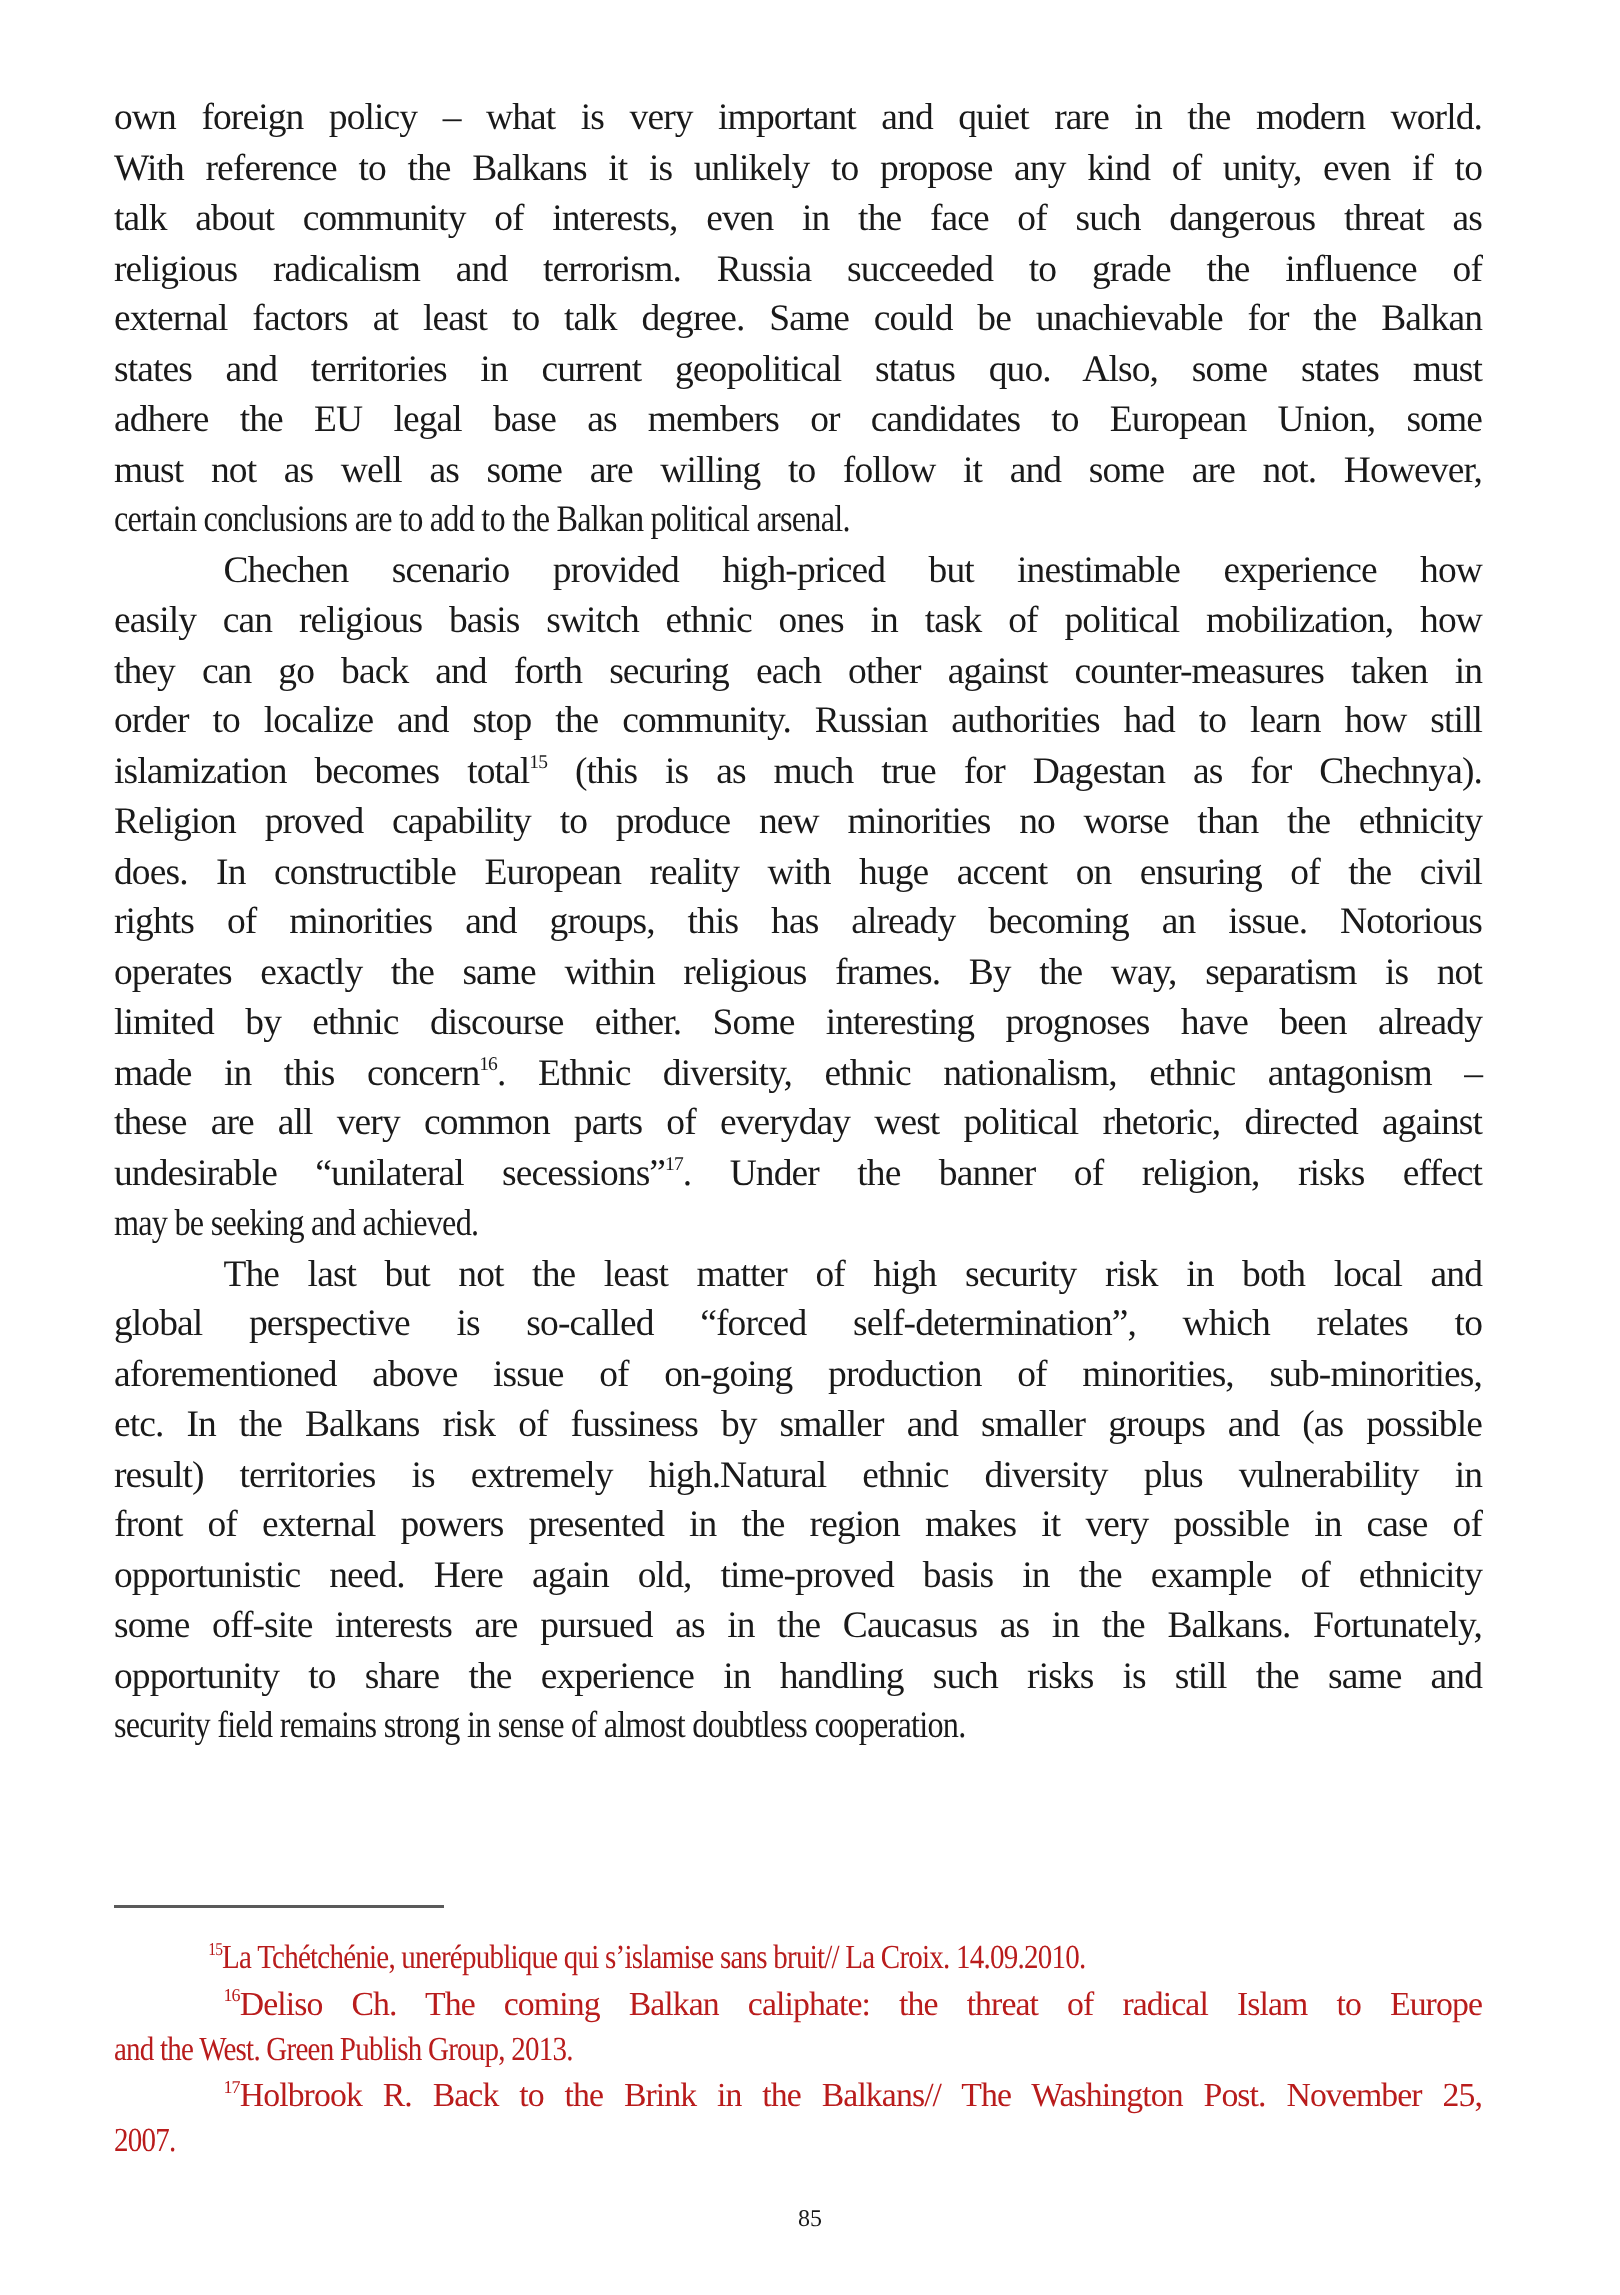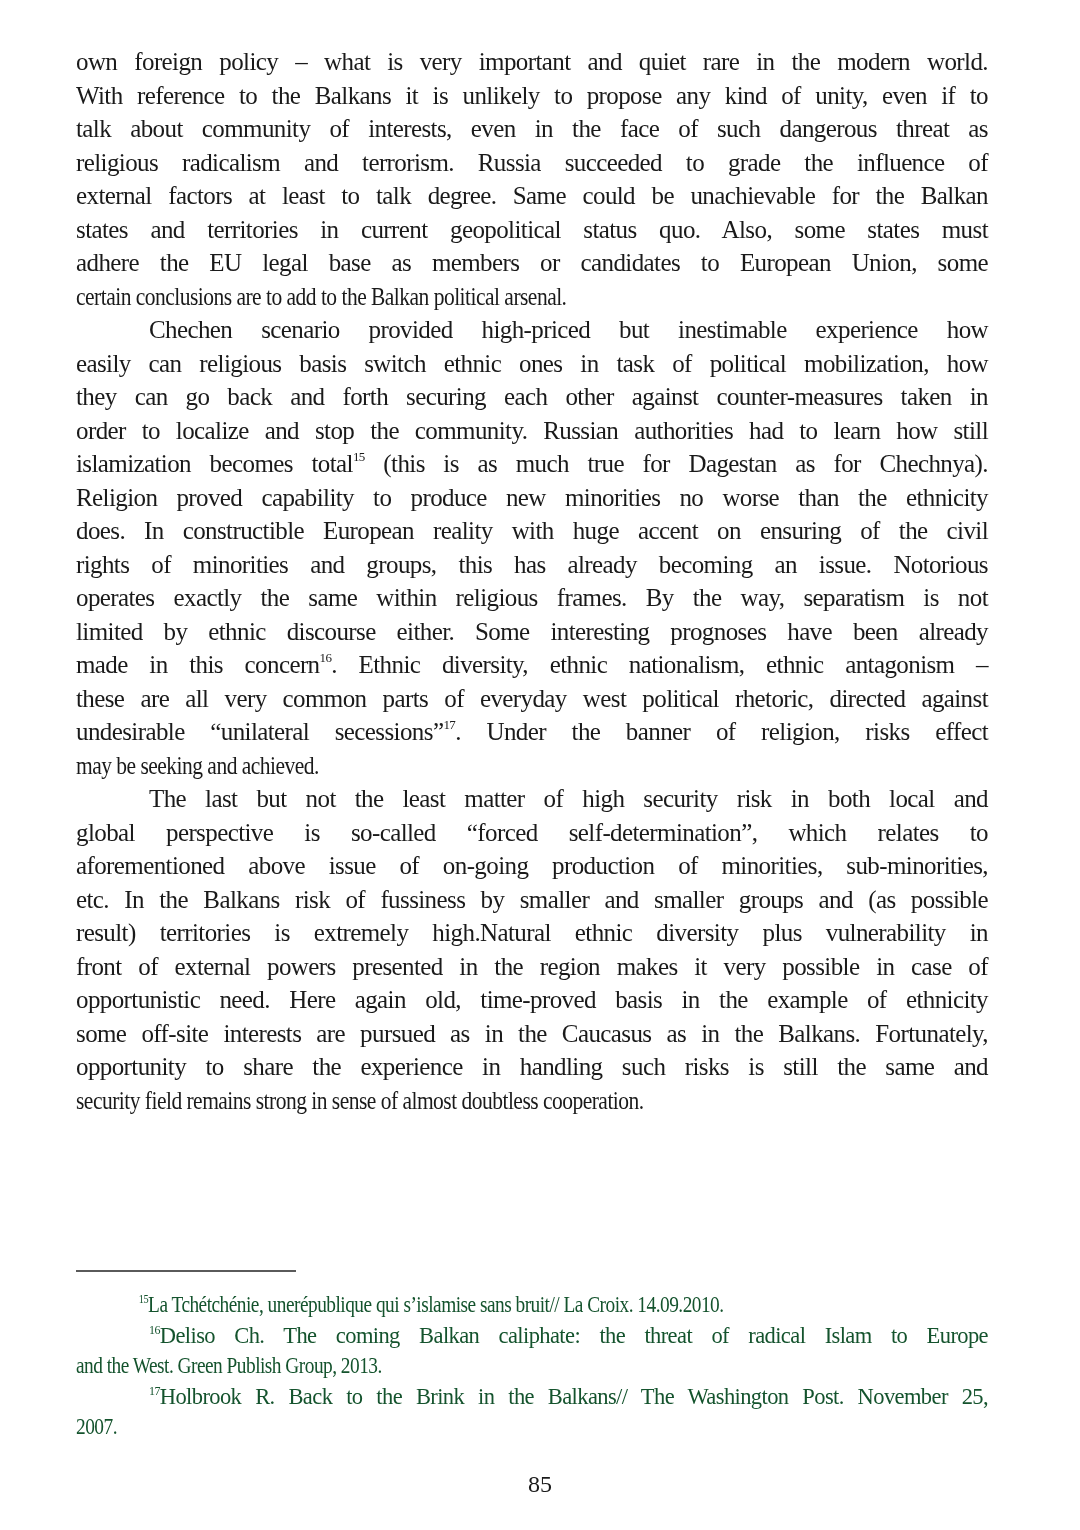--- a/index.html
+++ b/index.html
@@ -1,46 +1,47 @@
 <!DOCTYPE html>
 <html><head>
 <meta charset="utf-8">
 <style>
   html, body { margin:0; padding:0; background:#ffffff; }
   body { width:1080px; height:1530px; position:relative; overflow:hidden; }
-  .page { position:absolute; left:76px; top:45px; width:912px; color:#1a1a1a;
+  .page { position:absolute; left:76px; top:62px; width:912px; color:#1a1a1a;
           font-family:"Liberation Serif", serif; }
   .body-text { font-size:25px; line-height:33.5px; }
   .line { display:block; text-align:justify; text-align-last:justify; white-space:nowrap; height:33.5px; overflow:visible; letter-spacing:-0.6px; }
   .line.last { text-align-last:left; }
   .line.indent { padding-left:73px; }
   sup { font-size:13px; vertical-align:top; line-height:1; position:relative; top:3px; }
   .rule { position:absolute; left:76px; top:1270px; width:220px; height:2px; background:#5a5a5a; }
   .footnotes { position:absolute; left:76px; top:1290px; width:912px; font-family:"Liberation Serif", serif;
-               font-size:22.5px; line-height:30.5px; color:#14532d; letter-spacing:-0.6px; }
+               font-size:22.5px; line-height:30.5px; color:#b91c1c; letter-spacing:-0.6px; }
   .fn-line { display:block; text-align:justify; text-align-last:justify; white-space:nowrap; height:30.5px; }
   .fn-line.last { text-align-last:left; }
   .fn-line.indent { padding-left:73px; }
   .fn-line sup { font-size:12px; top:3px; }
   .page-number { position:absolute; left:0; width:1080px; top:1471px; text-align:center;
-                 font-family:"Liberation Serif", serif; font-size:24px; color:#1a1a1a; }
+                 font-family:"Liberation Serif", serif; font-size:16px; color:#1a1a1a; }
 </style>
 </head>
 <body>
 
 <div class="page">
   <div class="body-text" id="body-text">
       <div>
         <span class="line"><span>own foreign policy – what is very important and quiet rare in the modern world.</span></span>
         <span class="line"><span>With reference to the Balkans it is unlikely to propose any kind of unity, even if to</span></span>
         <span class="line"><span>talk about community of interests, even in the face of such dangerous threat as</span></span>
         <span class="line"><span>religious radicalism and terrorism. Russia succeeded to grade the influence of</span></span>
         <span class="line"><span>external factors at least to talk degree. Same could be unachievable for the Balkan</span></span>
         <span class="line"><span>states and territories in current geopolitical status quo. Also, some states must</span></span>
         <span class="line"><span>adhere the EU legal base as members or candidates to European Union, some</span></span>
+        <span class="line"><span>must not as well as some are willing to follow it and some are not. However,</span></span>
         <span class="line last" style="transform: scaleX(0.86); transform-origin: left center; width: 1060.47px;"><span>certain conclusions are to add to the Balkan political arsenal.</span></span>
       </div>
       <div>
         <span class="line indent"><span>Chechen scenario provided high-priced but inestimable experience how</span></span>
         <span class="line"><span>easily can religious basis switch ethnic ones in task of political mobilization, how</span></span>
         <span class="line"><span>they can go back and forth securing each other against counter-measures taken in</span></span>
         <span class="line"><span>order to localize and stop the community. Russian authorities had to learn how still</span></span>
         <span class="line"><span>islamization becomes total</span><sup>15</sup><span> (this is as much true for Dagestan as for Chechnya).</span></span>
         <span class="line"><span>Religion proved capability to produce new minorities no worse than the ethnicity</span></span>
         <span class="line"><span>does. In constructible European reality with huge accent on ensuring of the civil</span></span>

